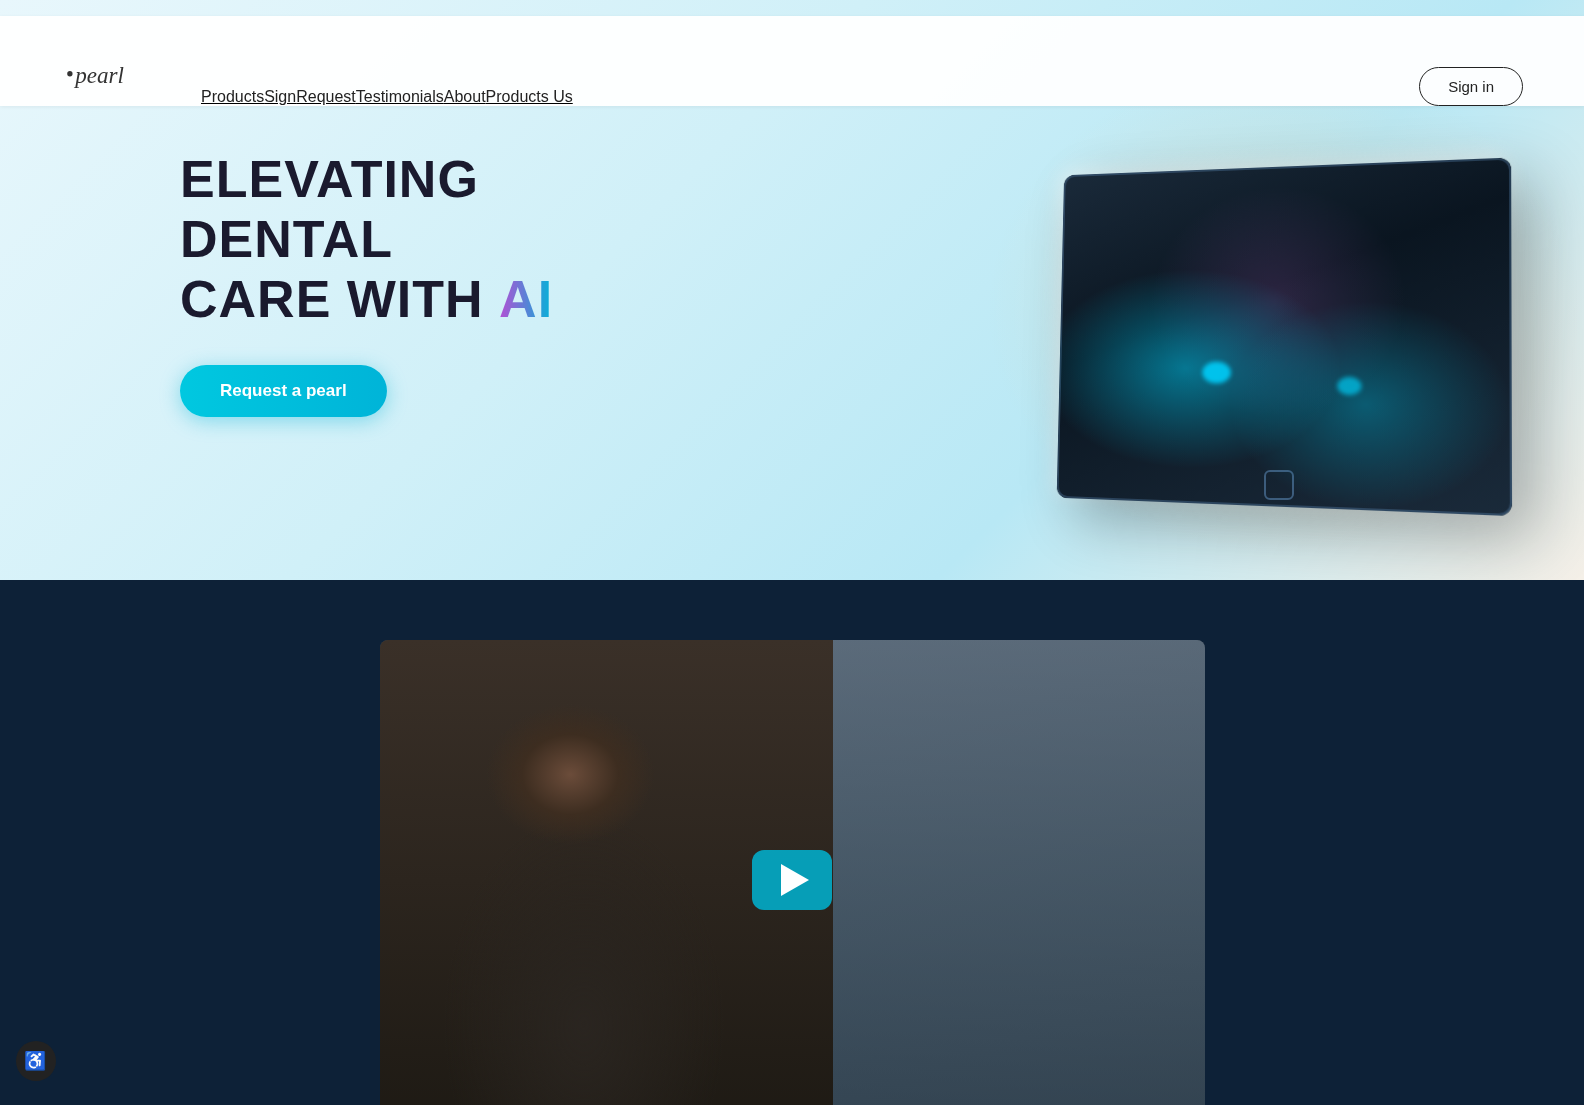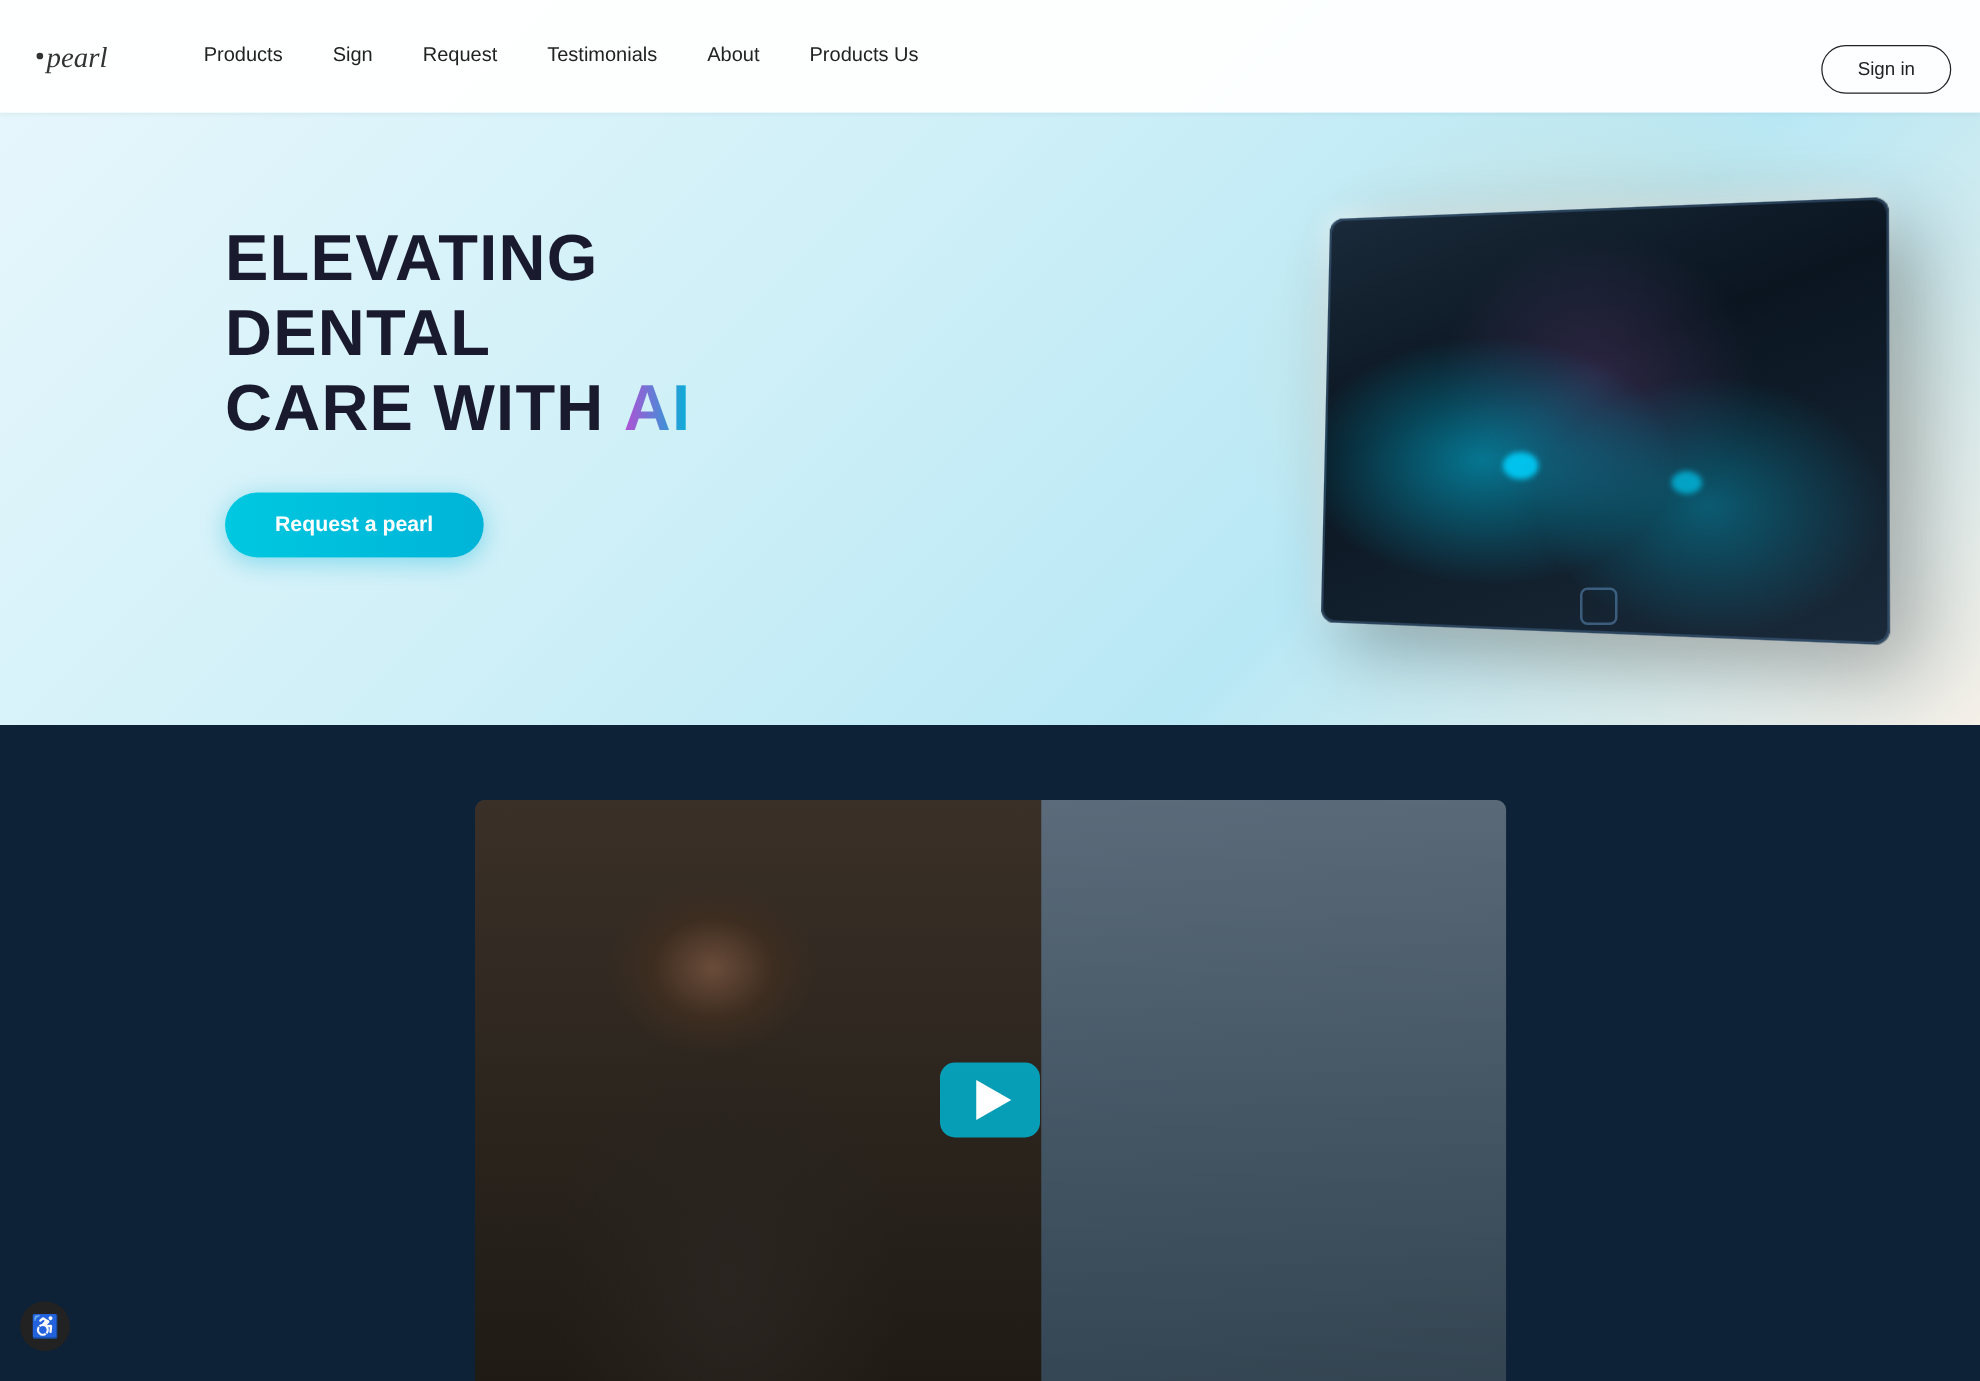--- a/index.html
+++ b/index.html
@@ -1,43 +1,43 @@
 <!DOCTYPE html>
 <html><head>
   <meta charset="utf-8">
   <style>
     * { margin: 0; padding: 0; box-sizing: border-box; }
     body { font-family: -apple-system, BlinkMacSystemFont, 'Segoe UI', sans-serif; overflow-x: hidden; }
 
     
     .navbar {
       position: fixed;
-      top: 0; left: 0; right: 0;
+      top: 16px; left: 0; right: 0;
       height: 90px;
       background: rgba(255,255,255,0.95);
       display: flex;
-      align-items: center;
-      padding: 0 23px;
+      align-items: flex-end;
+      padding: 0 61px;
       z-index: 100;
       box-shadow: 0 1px 4px rgba(0,0,0,0.06);
     }
     .nav-logo {
       width: 80px;
       margin-right: 60px;
       flex-shrink: 0;
     }
     .nav-logo svg {
       width: 80px;
       height: 60px;
     }
     .nav-links {
       display: flex;
       align-items: center;
-      gap: 40px;
       flex: 1;
+      text-decoration: underline;
     }
     .nav-link {
       font-size: 16px;
       color: #222;
       text-decoration: none;
       font-weight: 400;
       cursor: pointer;
     }
     .nav-signin {
       border: 1.5px solid #222;
@@ -49,22 +49,22 @@
       cursor: pointer;
       font-weight: 500;
       margin-top: 20px;
     }
 
     
     .hero {
       min-height: 580px;
       background: linear-gradient(135deg, #e8f7fc 0%, #d0f0f8 40%, #b8e8f5 70%, #f5f0e8 100%);
       display: flex;
-      align-items: center;
-      padding-top: 44px;
+      align-items: flex-start;
+      padding-top: 90px;
       position: relative;
       overflow: hidden;
     }
     .hero-content {
       padding: 60px 0 60px 180px;
       z-index: 2;
       flex: 1;
     }
     .hero-title {
       font-size: 52px;

